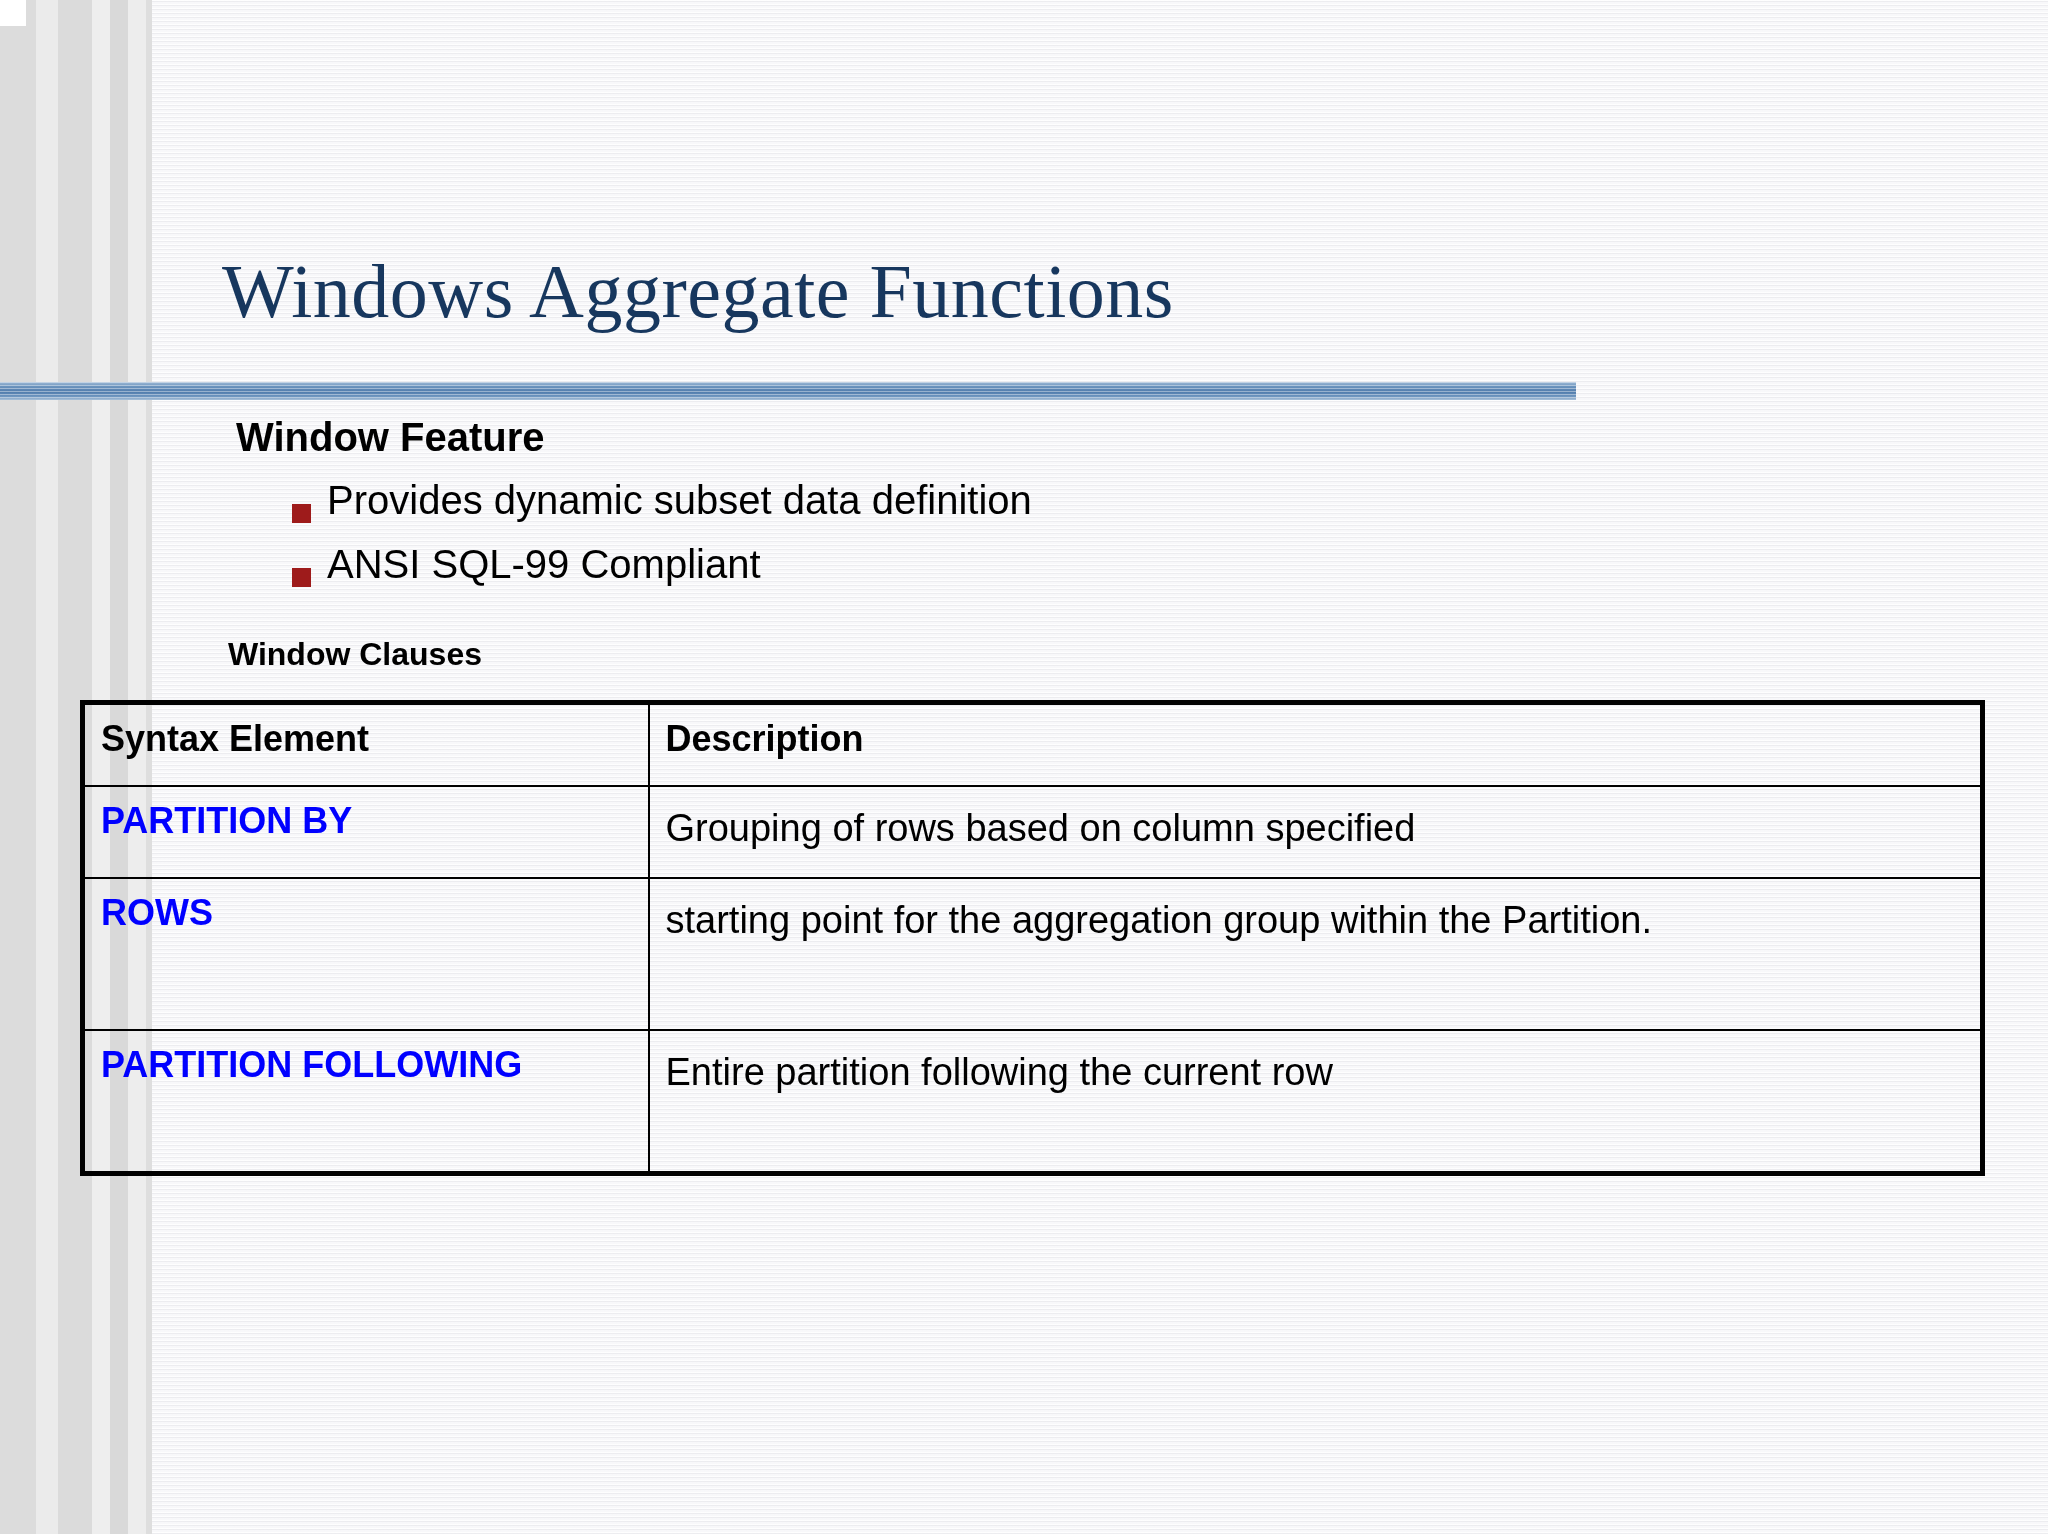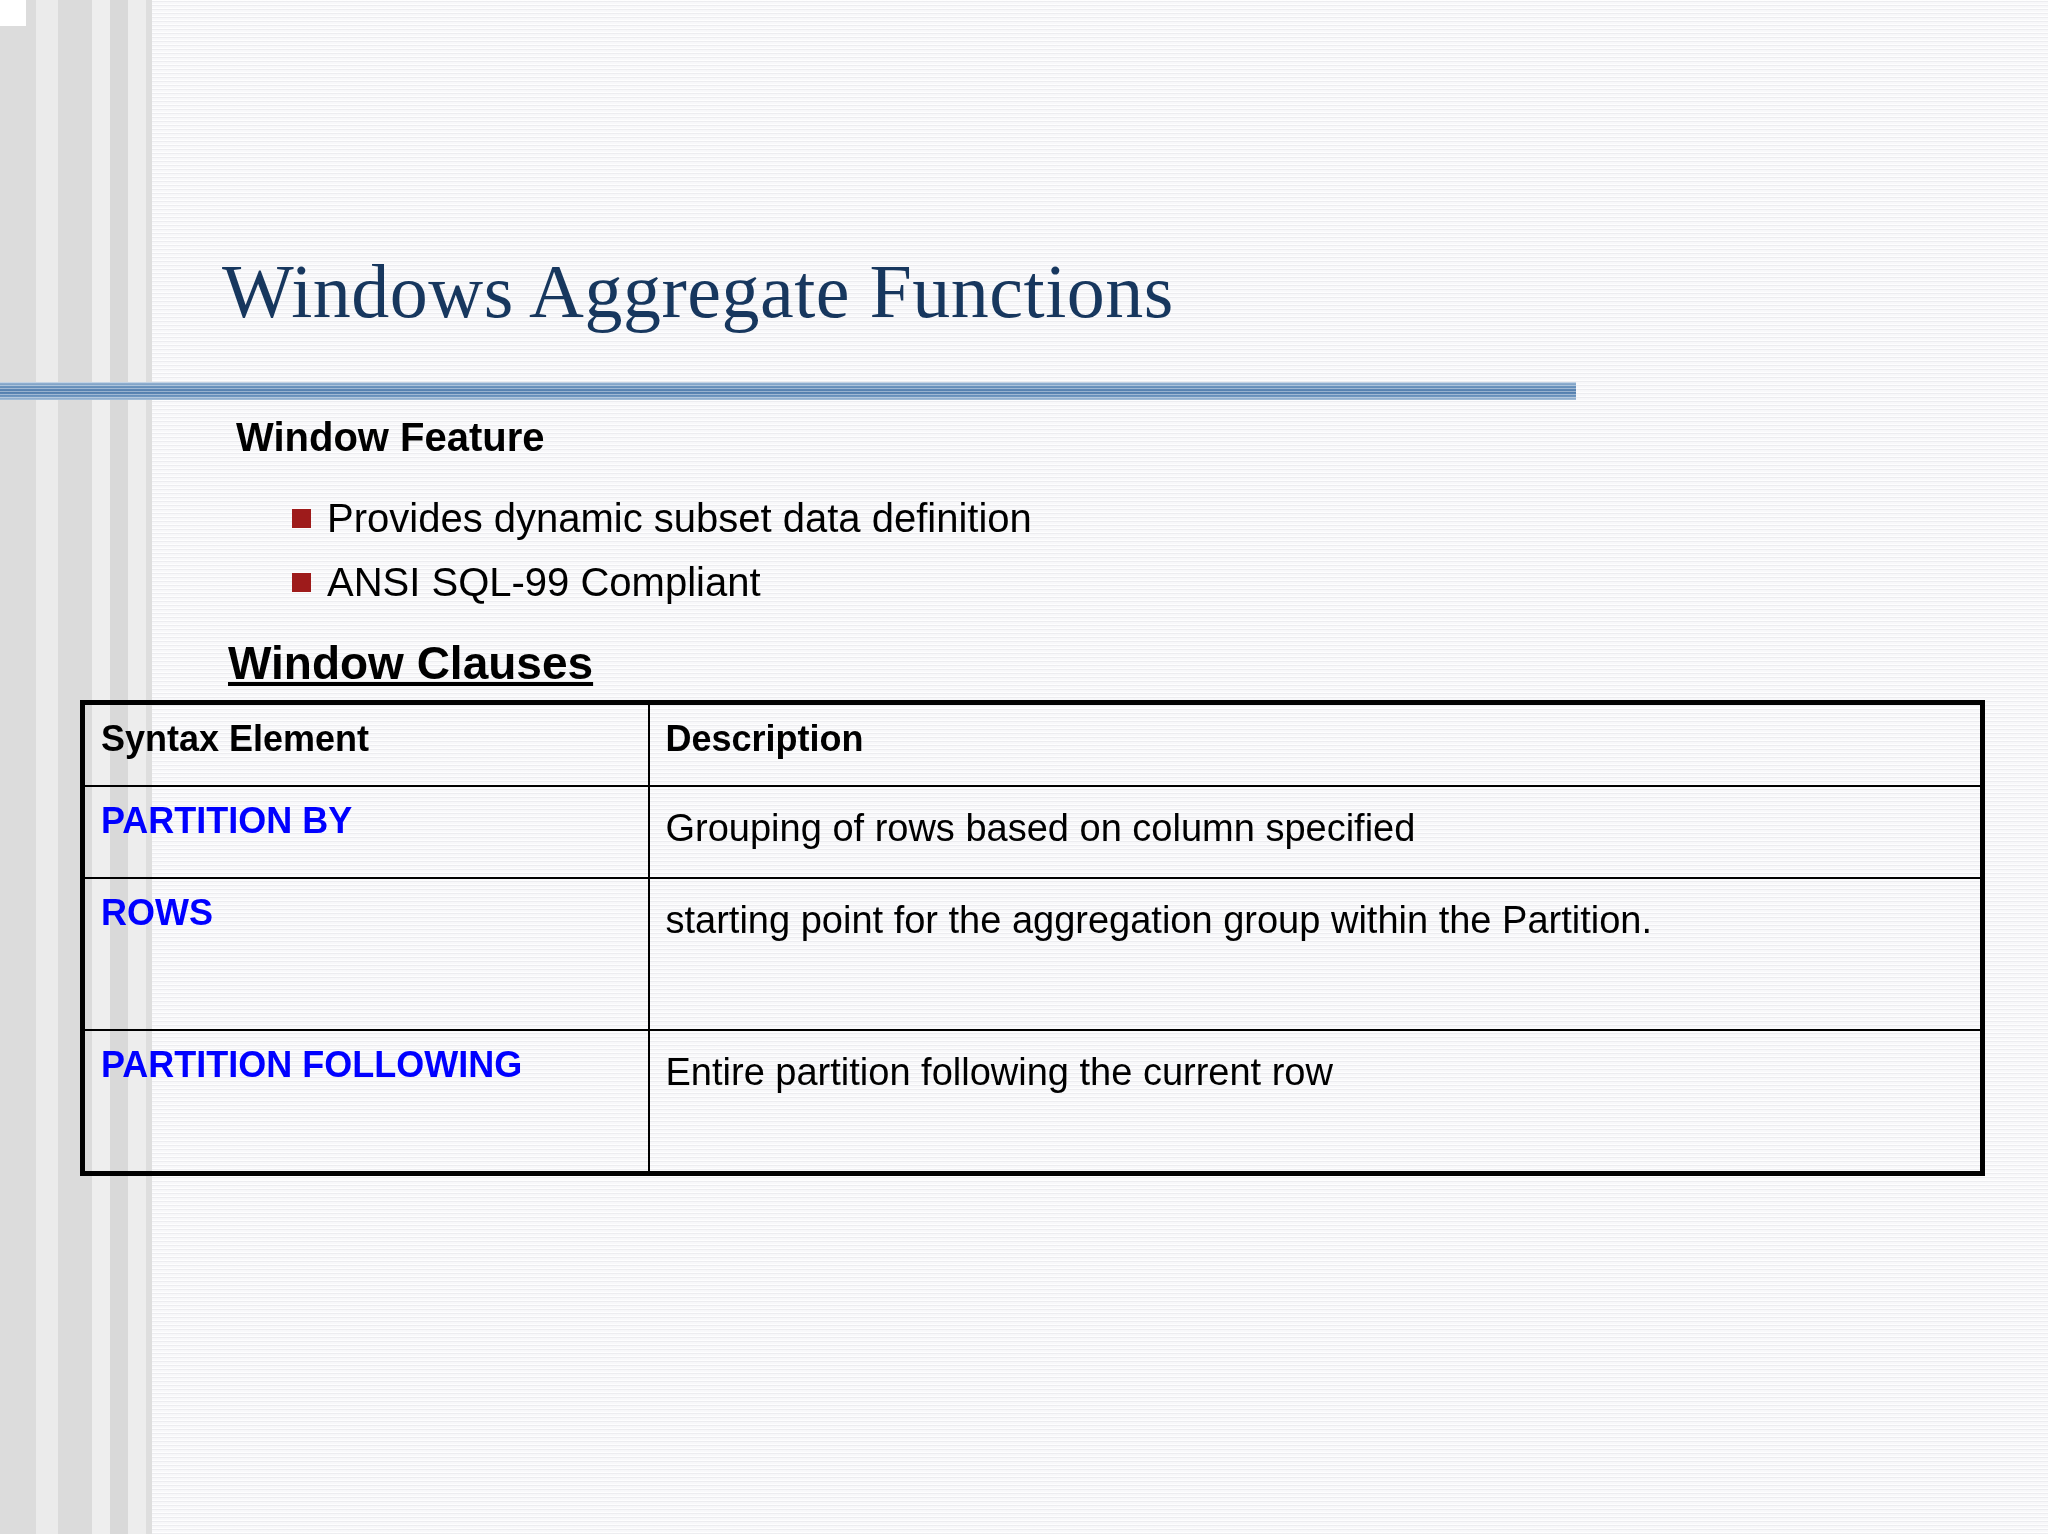--- a/index.html
+++ b/index.html
@@ -114,47 +114,45 @@
     top: 415px;
     font-size: 40px;
     font-weight: bold;
     color: #000000;
     white-space: nowrap;
   }
   .bullet-row {
     position: absolute;
     left: 292px;
     display: flex;
-    align-items: center;
-    white-space: nowrap;
-    margin-top: 18px;
+    align-items: flex-end;
+    white-space: nowrap;
   }
   #bullet-0 { top: 478px; }
   #bullet-1 { top: 542px; }
   .bullet-marker {
     width: 19px;
     height: 19px;
     background: #9e1b1b;
     margin-right: 16px;
     flex: 0 0 auto;
   }
   .bullet-text {
     font-size: 40px;
     color: #000000;
   }
 
   #clauses-heading {
     position: absolute;
     left: 228px;
     top: 636px;
-    font-size: 46px;
-    font-weight: bold;
-    color: #000000;
-    white-space: nowrap;
-    text-decoration: underline;
+    font-size: 32px;
+    font-weight: bold;
+    color: #000000;
+    white-space: nowrap;
   }
 
   
   #clauses-table {
     position: absolute;
     left: 80px;
     top: 700px;
     width: 1900px;
     border-collapse: collapse;
     border: 5px solid #000000;

